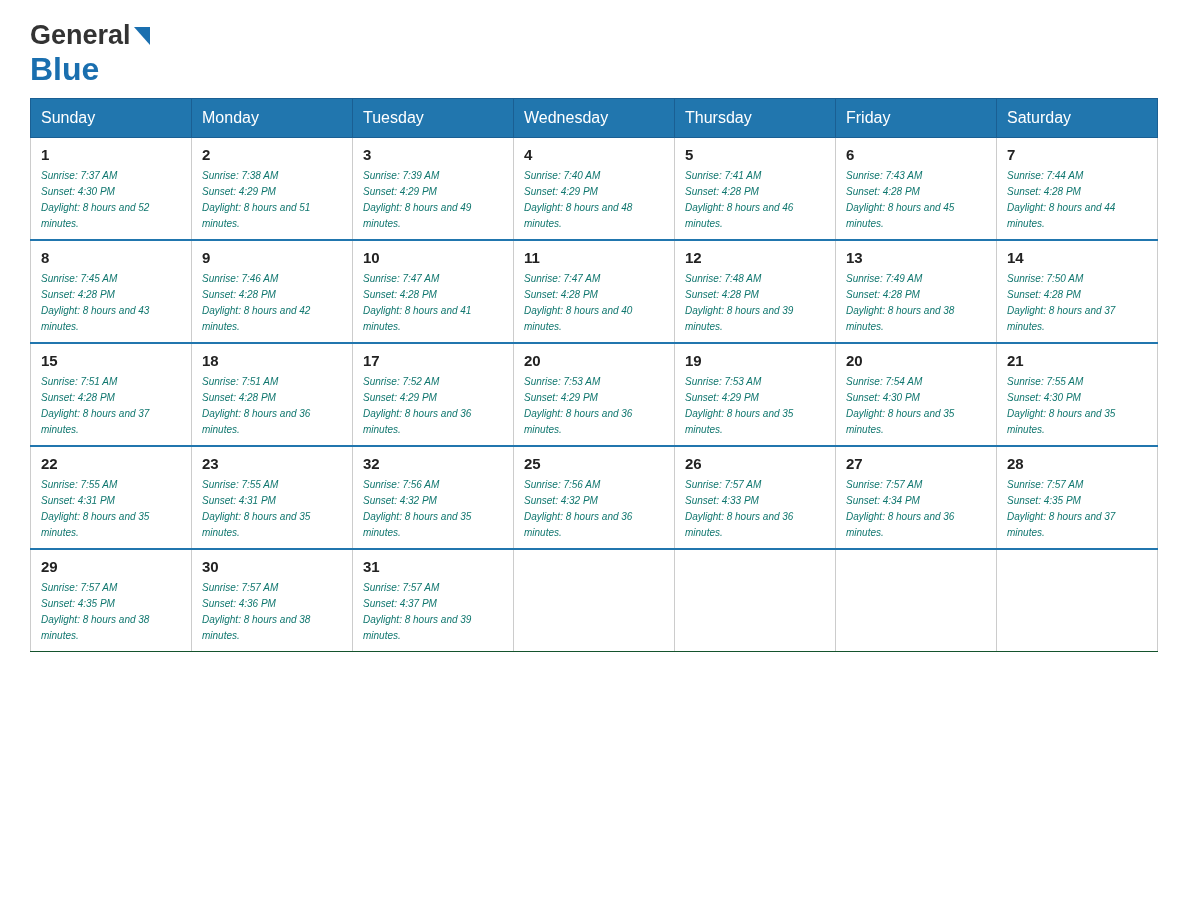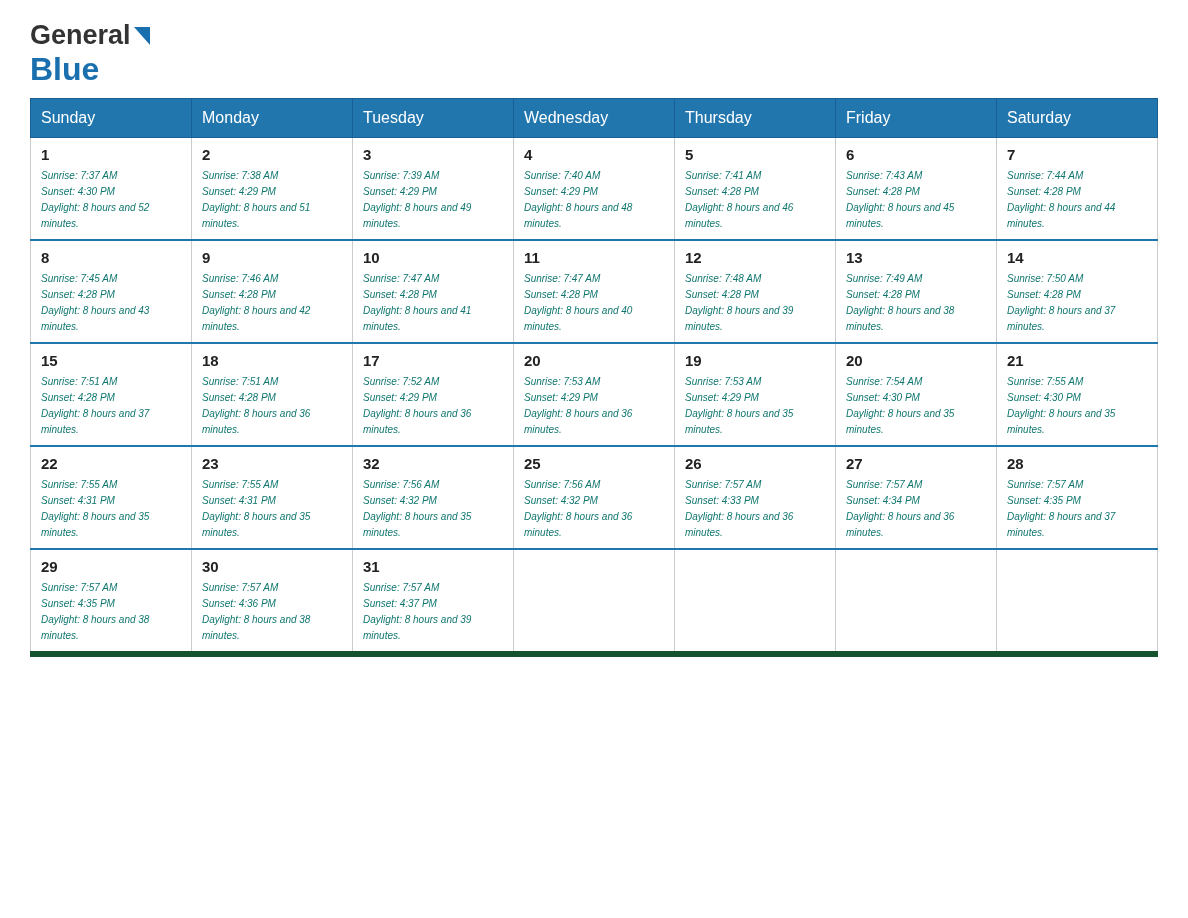--- a/index.html
+++ b/index.html
@@ -76,21 +76,21 @@
     .day-info {
       font-size: 10px;
       color: #0f766e;
       line-height: 1.5;
       font-style: italic;
     }
     tr td {
       border-bottom: 2px solid #2176ae;
     }
     tr:last-child td {
-      border-bottom: 6px solid #14532d;
+      border-bottom: 1px solid #14532d;
     }
   </style>
 </head>
 <body>
 
 <div class="header-row">
   <div class="logo">
     <div class="logo-line">
       <span style="font-size:27px;font-weight:bold;color:#333;">General</span>
       <span style="display:inline-block;margin-left:3px;margin-top:4px;">

